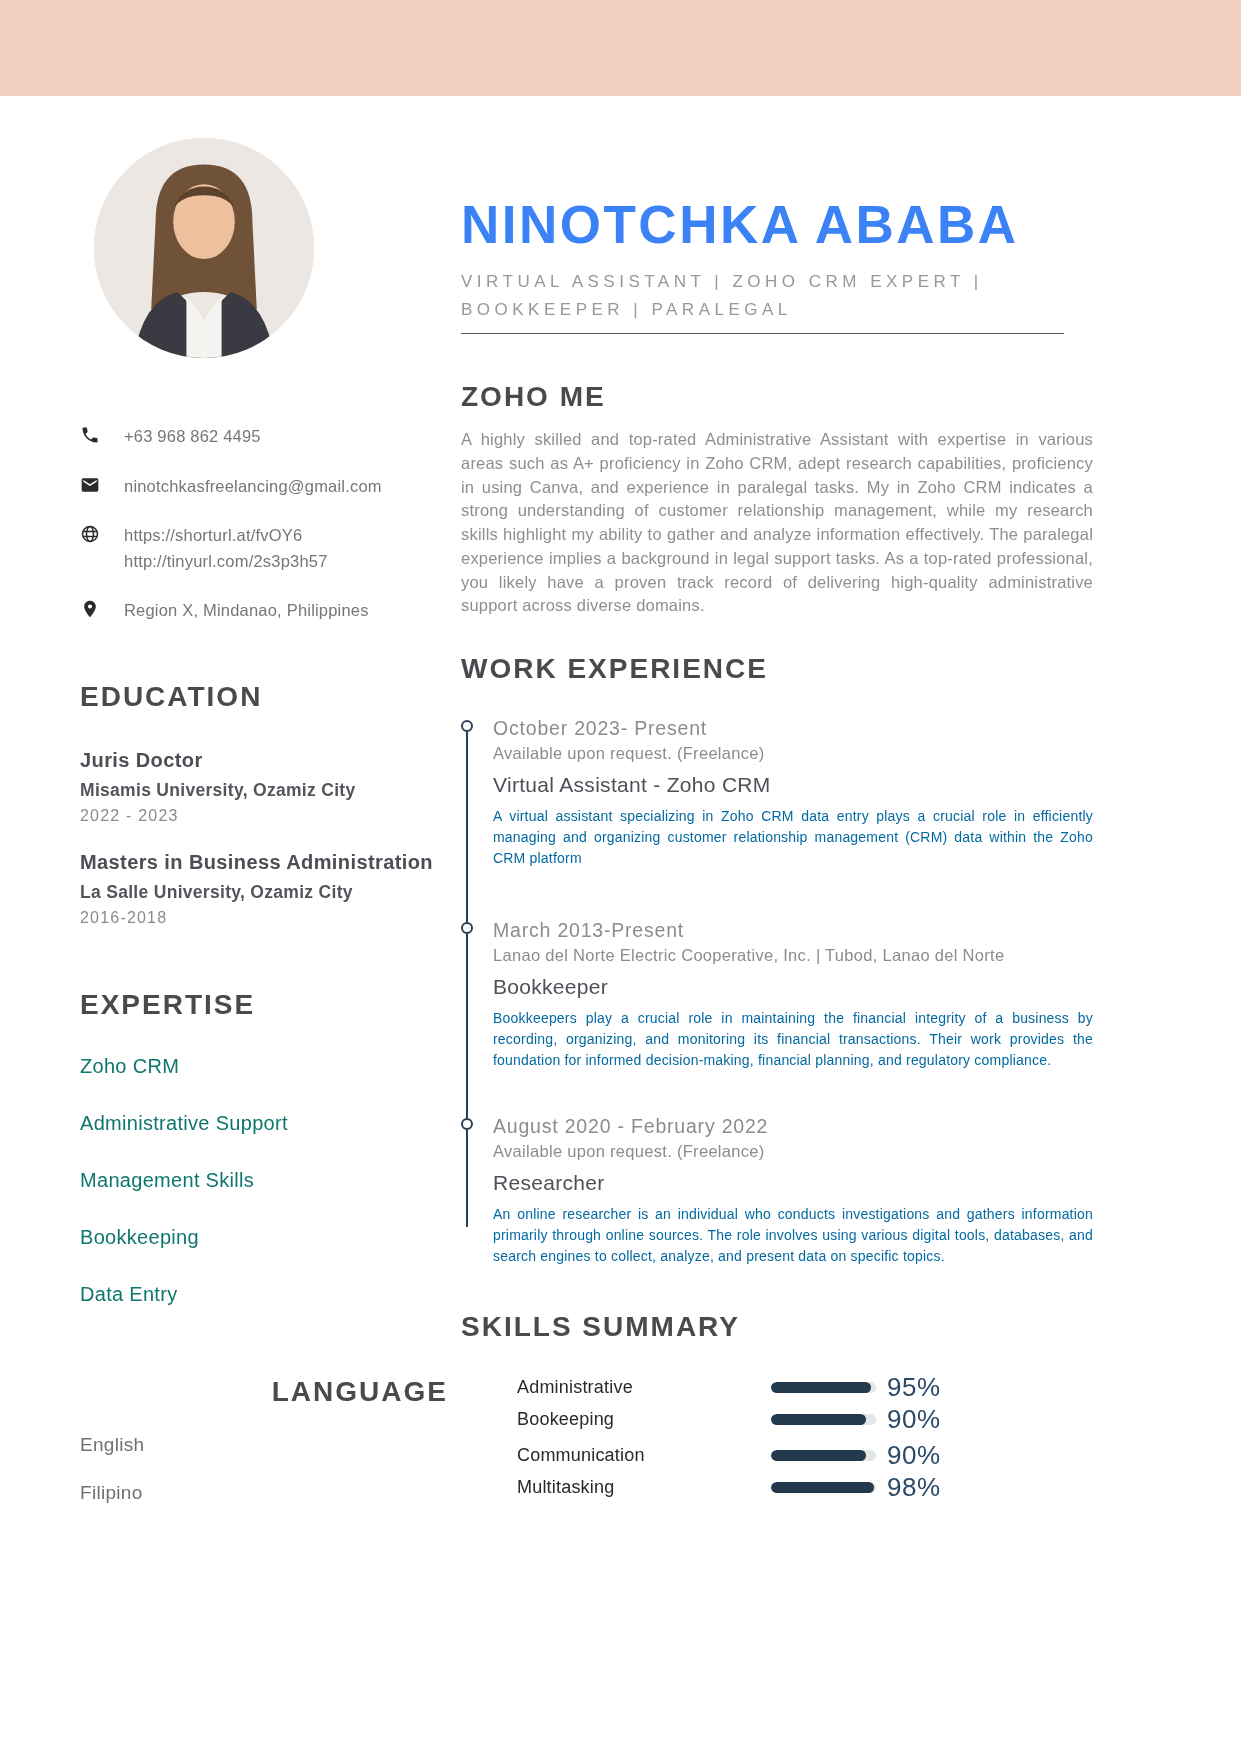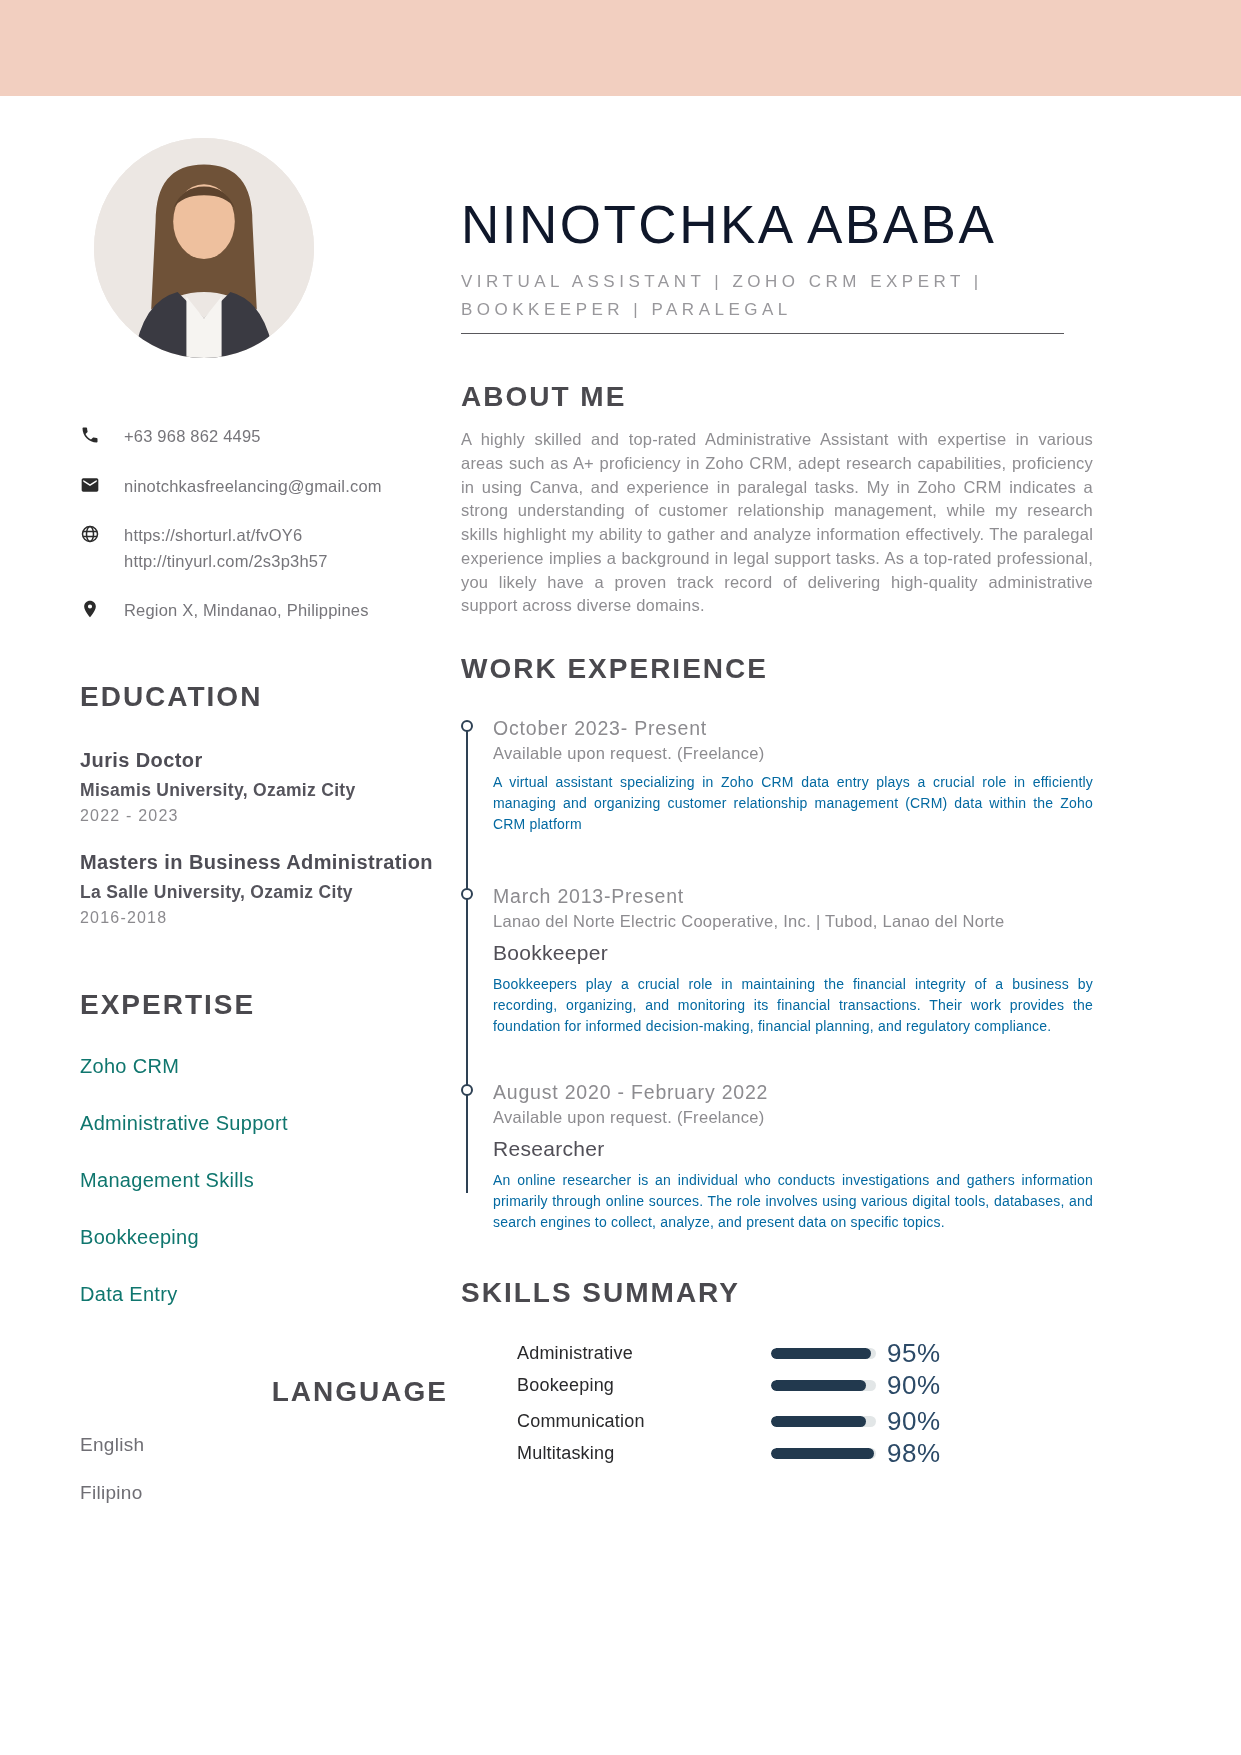--- a/index.html
+++ b/index.html
@@ -33,21 +33,21 @@
   .edu-school { font-size:17.5px; font-weight:700; color:#55545c; margin-top:8px; letter-spacing:.3px; }
   .edu-years  { font-size:16px; color:#8b8a8e; margin-top:6px; letter-spacing:1.2px; }
 
   .exp-h { margin-top:62px; }
   .exp-item { font-size:20px; color:#0f766e; margin-top:34px; letter-spacing:.3px; }
 
   .lang-h { margin-top:70px;text-align:right; }
   .lang-item { font-size:19px; color:#6f6e74; margin-top:26px; letter-spacing:.3px; }
 
   
-  .name { margin-top:194px; font-size:53px; font-weight:400; color:#0f172a; letter-spacing:2.5px; white-space:nowrap; }
+  .name { margin-top:194px; font-size:53px; font-weight:700; color:#3b82f6; letter-spacing:2.5px; white-space:nowrap; }
   .tagline { margin-top:13px; font-size:17px; color:#98979b; letter-spacing:4.5px; line-height:1.65; }
   .rule { margin-top:9px; width:603px; border:none; border-top:1.5px solid #59585c; }
 
   .about-h { margin-top:47px; font-size:27px; }
   .about-text { margin-top:15px; font-size:16.5px; color:#8e8d91; line-height:1.44; text-align:justify; letter-spacing:.2px; }
 
   .work-h { margin-top:35px; font-size:27px; }
 
   .timeline { position:relative; margin-top:32px; padding-left:32px; }
   .tl-line { position:absolute; left:5px; top:10px; bottom:40px; width:2px; background:#2e4154; }
@@ -161,32 +161,33 @@
 
   <main class="right-col">
 
     <h1 class="name">NINOTCHKA ABABA</h1>
     <div class="tagline">
       <span>VIRTUAL ASSISTANT | ZOHO CRM EXPERT |</span><br>
       <span>BOOKKEEPER | PARALEGAL</span>
     </div>
     <hr class="rule">
 
-    <h2 class="main-h about-h">ABOUT ME</h2>
+    <h2 class="main-h about-h">ZOHO ME</h2>
     <p class="about-text">A highly skilled and top-rated Administrative Assistant with expertise in various areas such as A+ proficiency in Zoho CRM, adept research capabilities, proficiency in using Canva, and experience in paralegal tasks. My in Zoho CRM indicates a strong understanding of customer relationship management, while my research skills highlight my ability to gather and analyze information effectively. The paralegal experience implies a background in legal support tasks. As a top-rated professional, you likely have a proven track record of delivering high-quality administrative support across diverse domains.</p>
 
     <h2 class="main-h work-h">WORK EXPERIENCE</h2>
 
     <div class="timeline">
       <div class="tl-line"></div>
 
       <div class="tl-entry">
         <span class="tl-dot"></span>
         <div class="tl-date">October 2023- Present</div>
         <div class="tl-org">Available upon request. (Freelance)</div>
+        <div class="tl-role">Virtual Assistant - Zoho CRM</div>
         <div class="tl-desc">A virtual assistant specializing in Zoho CRM data entry plays a crucial role in efficiently managing and organizing customer relationship management (CRM) data within the Zoho CRM platform</div>
       </div>
 
       <div class="tl-entry gap1">
         <span class="tl-dot"></span>
         <div class="tl-date">March 2013-Present</div>
         <div class="tl-org">Lanao del Norte Electric Cooperative, Inc. | Tubod, Lanao del Norte</div>
         <div class="tl-role">Bookkeeper</div>
         <div class="tl-desc">Bookkeepers play a crucial role in maintaining the financial integrity of a business by recording, organizing, and monitoring its financial transactions. Their work provides the foundation for informed decision-making, financial planning, and regulatory compliance.</div>
       </div>

